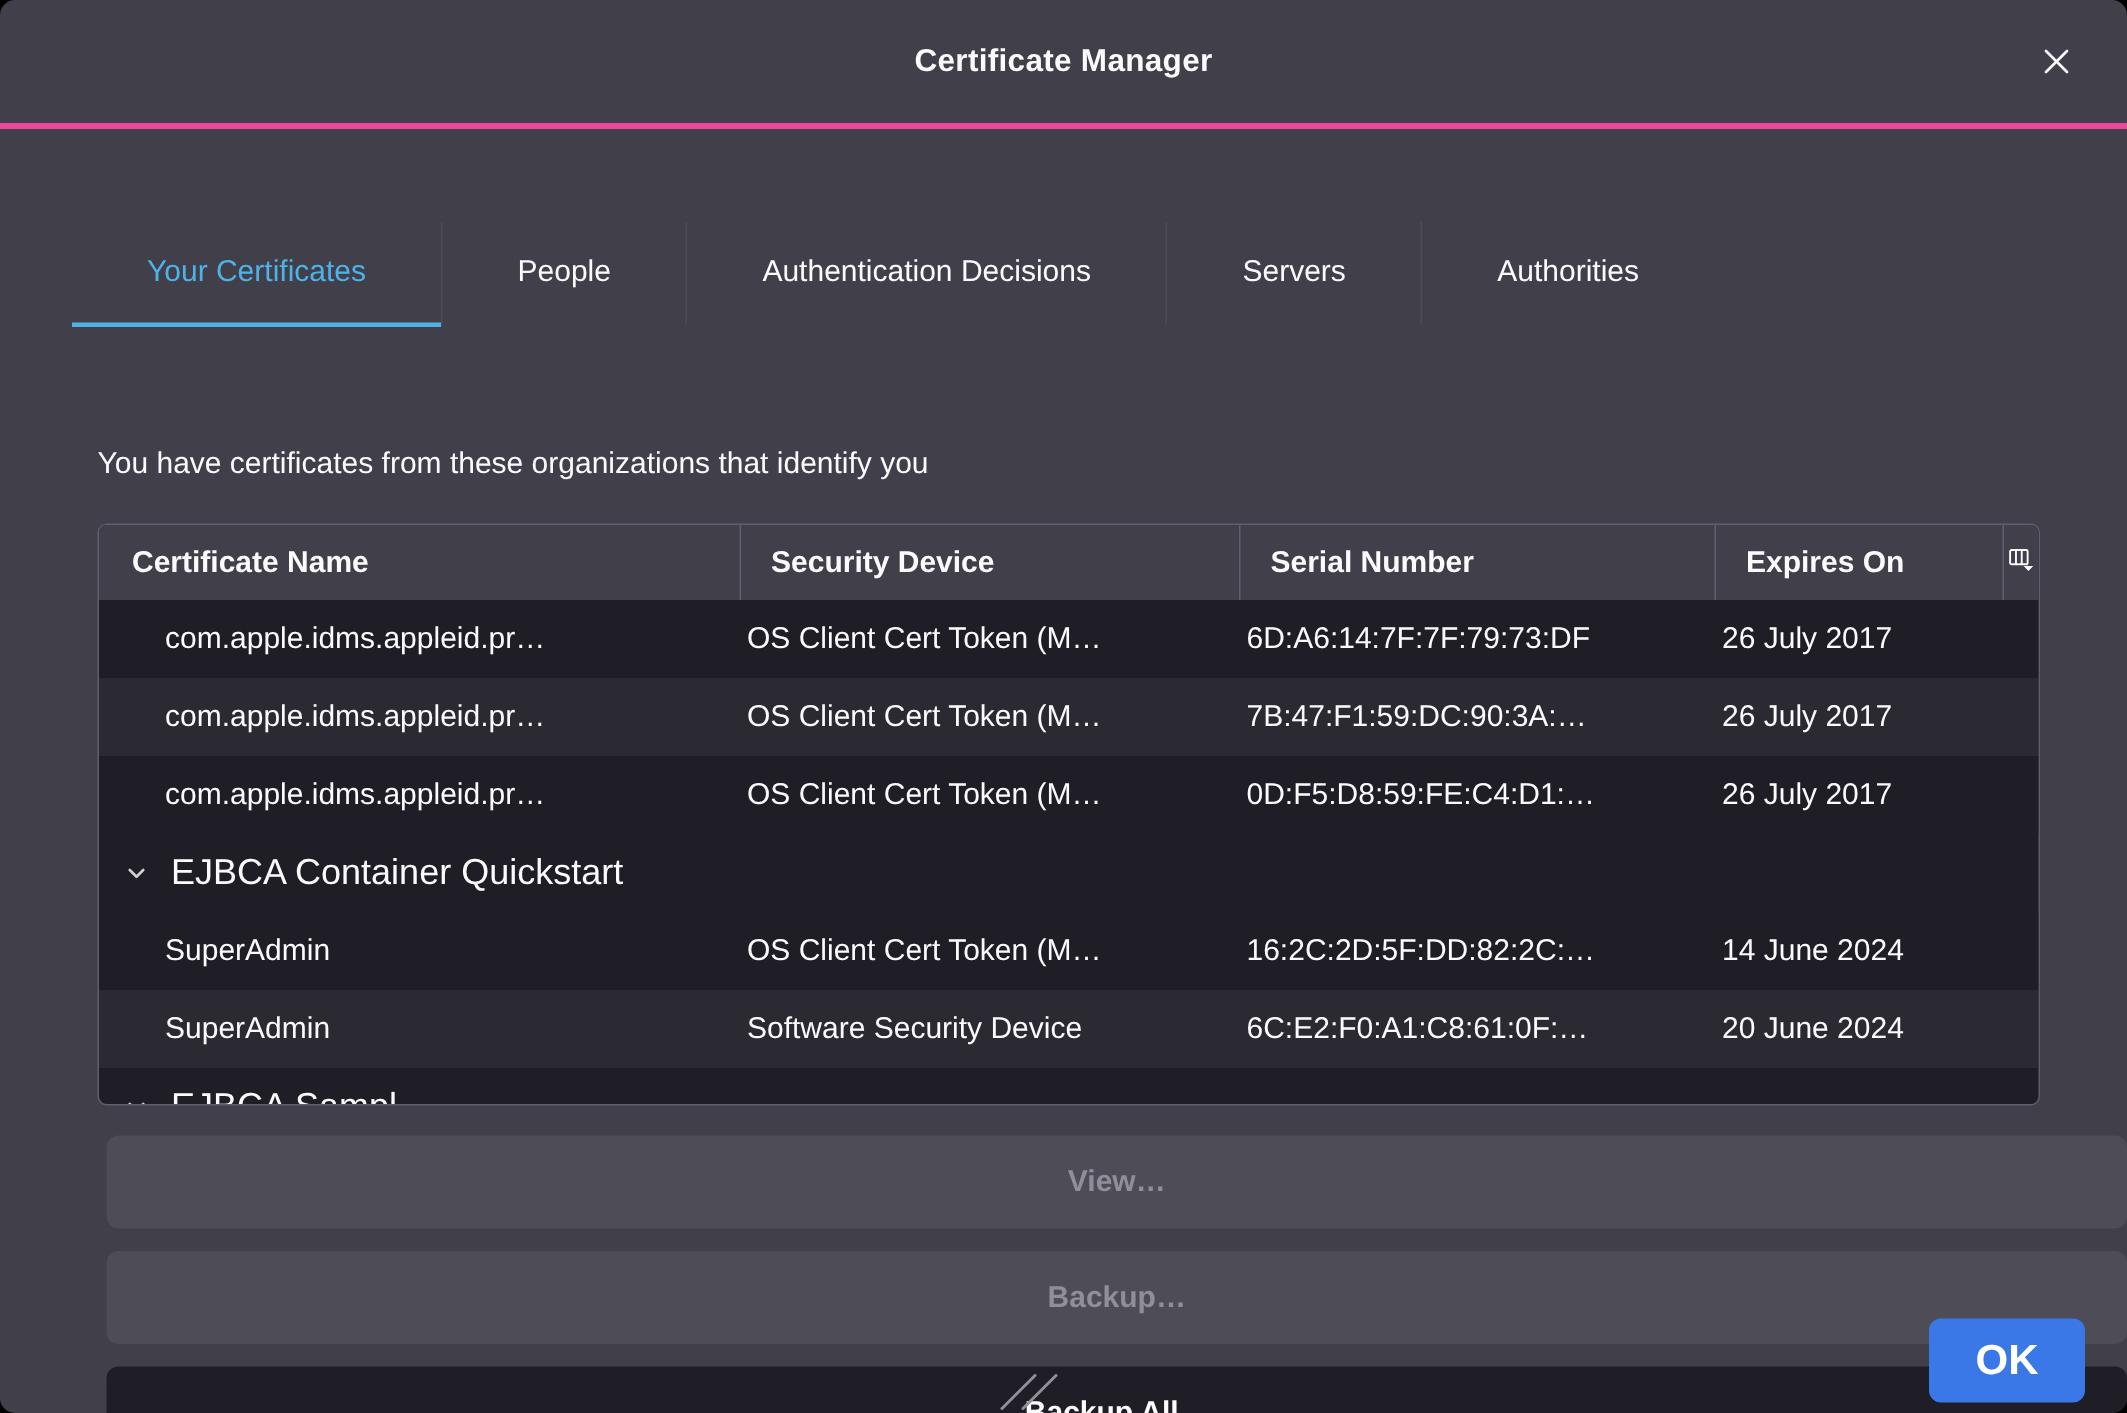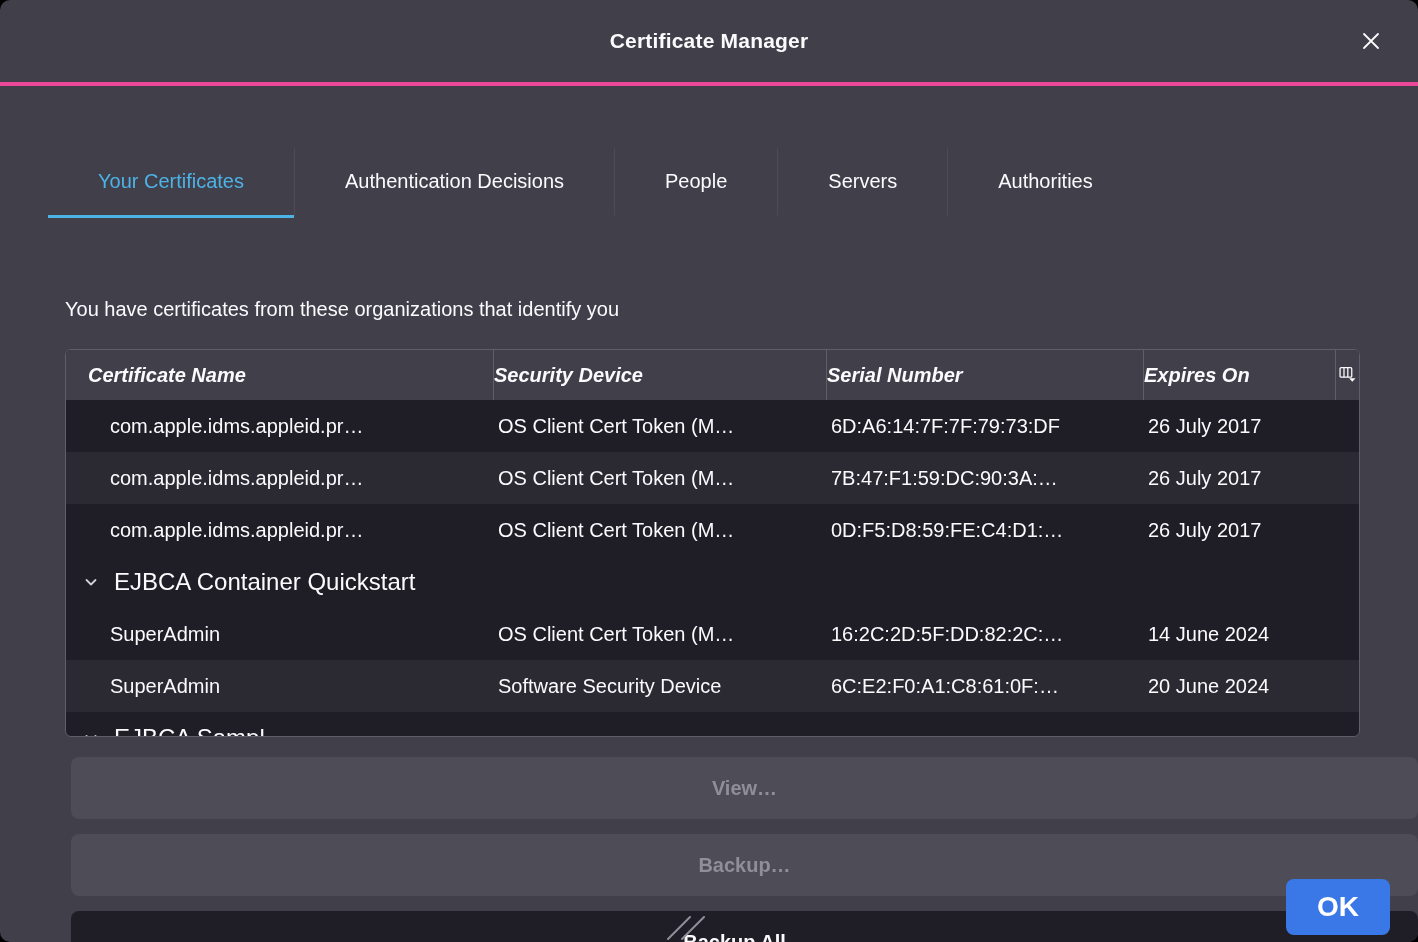--- a/index.html
+++ b/index.html
@@ -65,24 +65,24 @@
     border:1px solid var(--table-border);
     border-radius:6px;
     overflow:hidden;
     background:var(--row-dark);
   }
   .thead{
     display:grid;
     grid-template-columns:427px 333px 317px 1fr 24px;
     height:50px;
     background:var(--dialog-bg);
-    font-style:italic;
   }
   .th{
     display:flex;align-items:center;
+    padding-left:20px;
     font-size:20px;font-weight:600;
     border-left:1px solid var(--table-border);
     white-space:nowrap;overflow:hidden;
     cursor:default;
   }
   .th:first-child{border-left:none;padding-left:22px;}
   .th-picker{
     display:flex;align-items:center;justify-content:center;
     border-left:1px solid var(--table-border);
     padding:0;cursor:pointer;
@@ -145,24 +145,24 @@
           </svg>
       </span>
     </button>
   </div>
 
   <nav class="tabs">
     <div class="tab active">
         <span>Your Certificates</span>
       </div>
     <div class="tab">
+        <span>People</span>
+      </div>
+    <div class="tab">
         <span>Authentication Decisions</span>
-      </div>
-    <div class="tab">
-        <span>People</span>
       </div>
     <div class="tab">
         <span>Servers</span>
       </div>
     <div class="tab">
         <span>Authorities</span>
       </div>
   </nav>
 
   <p class="intro">You have certificates from these organizations that identify you</p>

